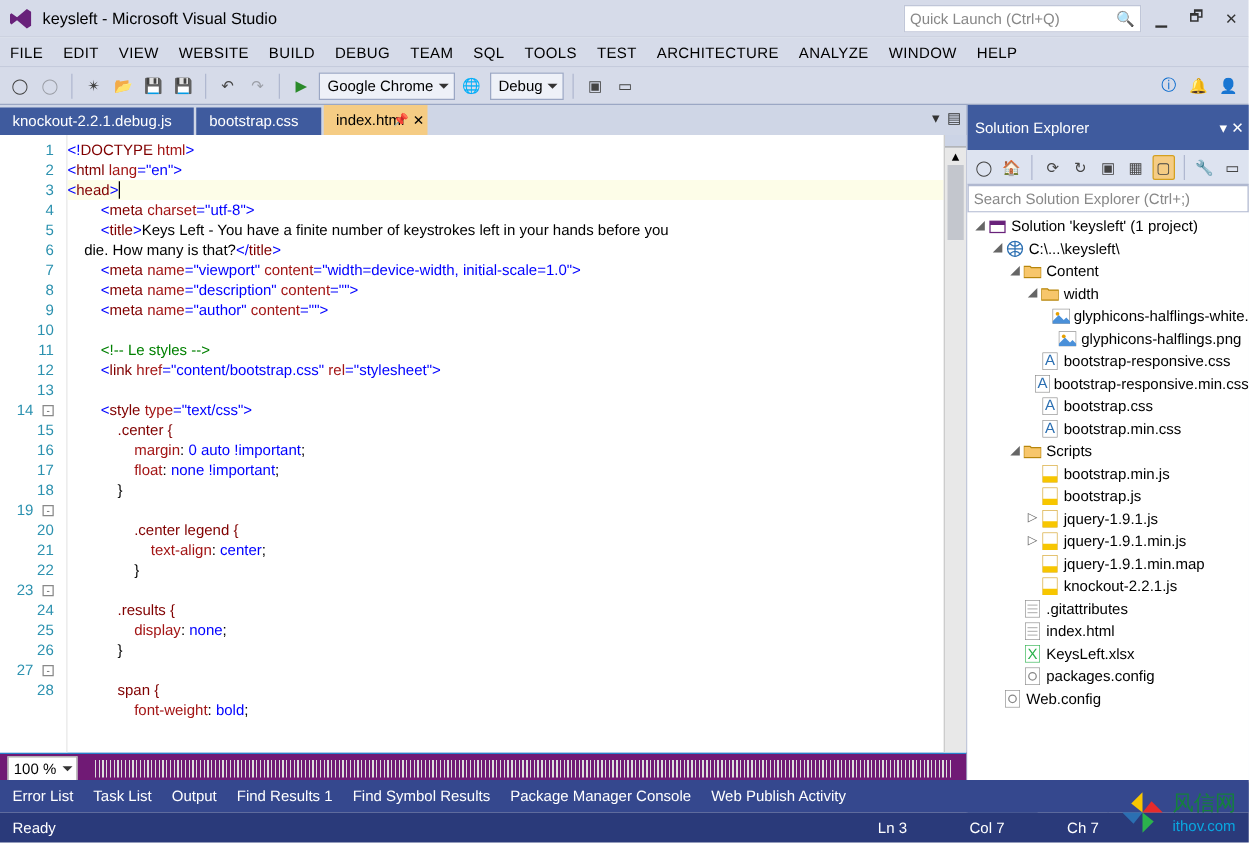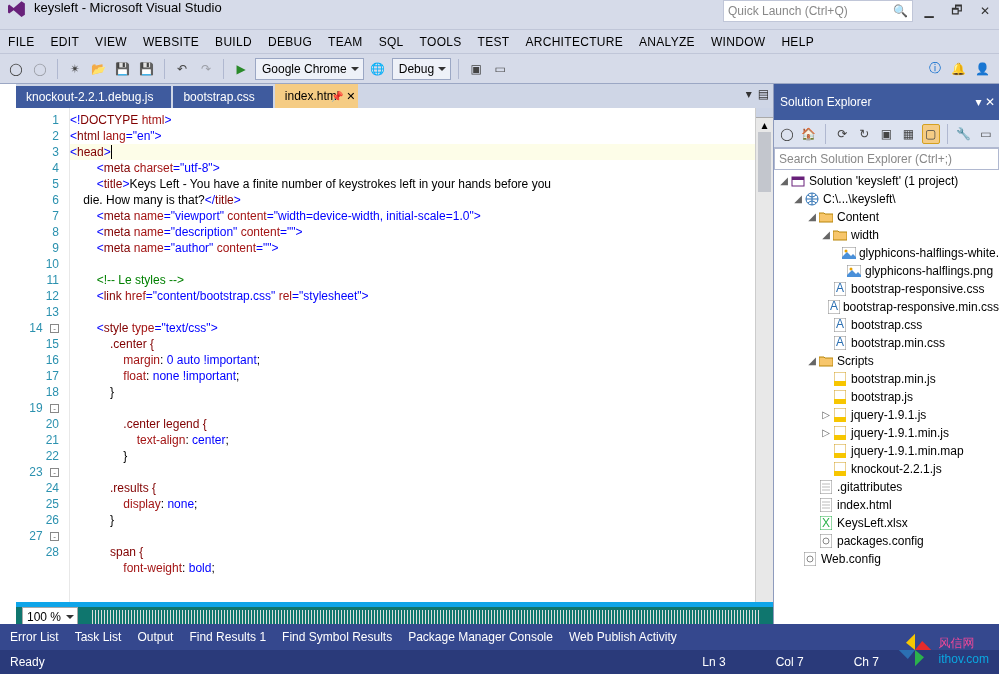--- a/index.html
+++ b/index.html
@@ -1,34 +1,34 @@
 <!DOCTYPE html>
 <html><head>
 <meta charset="utf-8">
 <style>
   * { box-sizing: border-box; margin: 0; padding: 0; font-family: "Segoe UI", sans-serif; font-size: 12px; }
   body { background: #fff; overflow: hidden; width: 999px; height: 674px; }
-  .titlebar { height: 30px; background: linear-gradient(#d6dbe9,#d6dbe9); display: flex; border-bottom: 1px solid #c0c6d8; }
+  .titlebar { height: 30px; background: linear-gradient(#d6dbe9,#d6dbe9); display: flex; align-items: center; border-bottom: 1px solid #c0c6d8; }
   .vs-logo { width:18px; height:18px; margin: 0 8px; }
   .title { flex: 0 0 auto; font-size: 13px; }
   .titlebar-spacer { flex: 1; }
   .quicklaunch { width: 190px; height: 22px; background: #fff; border: 1px solid #c0c6d8; display: flex; align-items: center; padding: 0 4px; color: #888; margin-right: 2px; }
   .ql-text { flex:1; }
   .win-btn { width: 28px; height: 22px; display:flex; align-items:center; justify-content:center; color:#333; }
   .menubar { height: 24px; background: #d6dbe9; display: flex; align-items: center; padding: 0 8px; gap: 16px; border-bottom: 1px solid #c0c6d8; }
   .menubar span { text-decoration: underline; text-decoration-color: rgba(0,0,0,0); }
   .menuitem { font-size: 12px; letter-spacing: 0.3px; }
   .toolbar { height: 30px; background: #d6dbe9; display: flex; align-items: center; padding: 0 6px; gap: 4px; border-bottom: 1px solid #9ba7c4; }
   .tb-ico { width: 20px; height: 20px; display:flex; align-items:center; justify-content:center; color:#444; border-radius:2px; }
   .tb-sep { width:1px; height:20px; background:#b0b8d0; margin:0 3px; }
   .tb-drop { border:1px solid #9ba7c4; height:22px; display:flex; align-items:center; padding:0 16px 0 6px; position:relative; background:#eef1f8; }
   .tb-drop::after { content:""; position:absolute; right:4px; top:50%; margin-top:-2px; border:4px solid transparent; border-top-color:#333; }
   .play { color:#2a8a2a; }
   .content { position:absolute; top:84px; bottom:24px; left:0; right:0; display:flex; }
-  .editor-col { flex:1; display:flex; flex-direction:column; border-right:1px solid #8e9bbd; min-width:0;margin-left:16px; }
+  .editor-col { flex:1; display:flex; flex-direction:column; border-right:1px solid #8e9bbd; min-width:0; }
   .tabs { height: 24px; background:#cfd6e6; display:flex; align-items:flex-end; position:relative; }
   .tab { height: 22px; padding: 0 18px 0 10px; display:flex; align-items:center; color:#fff; position:relative; margin-right:2px; font-size:12px; }
   .tab.inactive { background:#3f5b9e; }
   .tab.active { background:#f5cc84; color:#000; height:24px; }
   .tab .pin { position:absolute; right:14px; font-size:10px; }
   .tab .x { position:absolute; right:2px; font-size:11px; }
   .tabs .right-icons { position:absolute; right:4px; top:3px; display:flex; gap:6px; color:#333; }
   .editor-body { flex:1; display:flex; position:relative; background:#fff; overflow:hidden; }
   .gutter { width:54px; text-align:right; color:#2b91af; font-family:Consolas,monospace; font-size:13px; line-height:16px; padding:4px 10px 4px 4px; background:#fff; border-right:1px solid #e8e8e8; }
   .gutter .fold { display:inline-block; width:9px; height:9px; border:1px solid #888; font-size:8px; line-height:8px; text-align:center; color:#555; margin-left:4px; vertical-align:1px; }
@@ -36,21 +36,21 @@
   .code .row { height:16px; }
   .code .hl { background:#fdfde8; display:inline-block; width:100%; }
   .t-blue { color:#0000ff; }
   .t-red { color:#a31515; }
   .t-brown { color:#800000; }
   .t-green { color:#008000; }
   .editor-vscroll { width:18px; background:#e8e8e8; border-left:1px solid #ccc; position:relative; }
   .editor-vscroll .split { position:absolute; top:0; width:100%; height:10px; background:#ccd4e6; border-bottom:1px solid #aaa; }
   .editor-vscroll .up { position:absolute; top:10px; width:100%; height:14px; display:flex; align-items:center; justify-content:center; }
   .editor-vscroll .thumb { position:absolute; top:24px; left:2px; right:2px; height:60px; background:#c3c6cd; }
-  .editor-bottom { height: 24px; background:#0f766e; border-top:5px solid #0ea5e9; display:flex; align-items:center; padding:0 6px; gap:8px; }
+  .editor-bottom { height: 24px; background:#701a75; border-top:1px solid #0ea5e9; display:flex; align-items:center; padding:0 6px; gap:8px; }
   .zoom { border:1px solid #aaa; background:#fff; height:20px; display:flex; align-items:center; padding:0 16px 0 4px; position:relative; font-size:11px; }
   .zoom::after { content:""; position:absolute; right:3px; top:50%; margin-top:-2px; border:4px solid transparent; border-top-color:#333; }
   .source-bar { height: 24px; background:#e8e8e8; border-top:1px solid #ccc; display:flex; align-items:center; gap:4px; padding:0 4px; }
   .sbtn { border:1px solid #aaa; height:20px; padding:0 6px; display:flex; align-items:center; background:#fff; font-size:11px; }
   .crumb { border:1px solid #aaa; height:20px; padding:0 6px; display:flex; align-items:center; background:#fff; font-size:11px; }
   .crumb.sel { background:#fffad1; border-color:#d4b846; }
   .se-col { width:225px; display:flex; flex-direction:column; background:#f5f7fc; }
   .se-title { height:36px; background:#3f5b9e; color:#fff; font-size:12px; display:flex; align-items:center; padding:0 6px; position:relative; }
   .se-toolbar { height:28px; background:#dde3f0; display:flex; align-items:center; padding:0 4px; gap:4px; border-bottom:1px solid #b0b8d0; }
   .se-search { height:22px; background:#fff; border:1px solid #b0b8d0; color:#888; padding:0 4px; display:flex; align-items:center; }
@@ -480,16 +480,16 @@
 </div>
 
 <div class="watermark">
   <svg class="pinwheel" viewBox="0 0 40 40">
     <polygon points="20,20 20,2 10,12" fill="#f7c600"></polygon>
       <polygon points="20,20 38,20 28,10" fill="#e62b2b"></polygon>
     <polygon points="20,20 20,38 30,28" fill="#2bb24c"></polygon>
       <polygon points="20,20 2,20 12,30" fill="#2b6fb2"></polygon>
   </svg>
   <div>
-    <div style="font-size:12px;color:#ec4899">风信网</div>
+    <div style="font-size:17px;color:#15803d">风信网</div>
     <div style="font-size:12px;color:#0aa7e0">ithov.com</div>
   </div>
 </div>
 
 </body></html>

